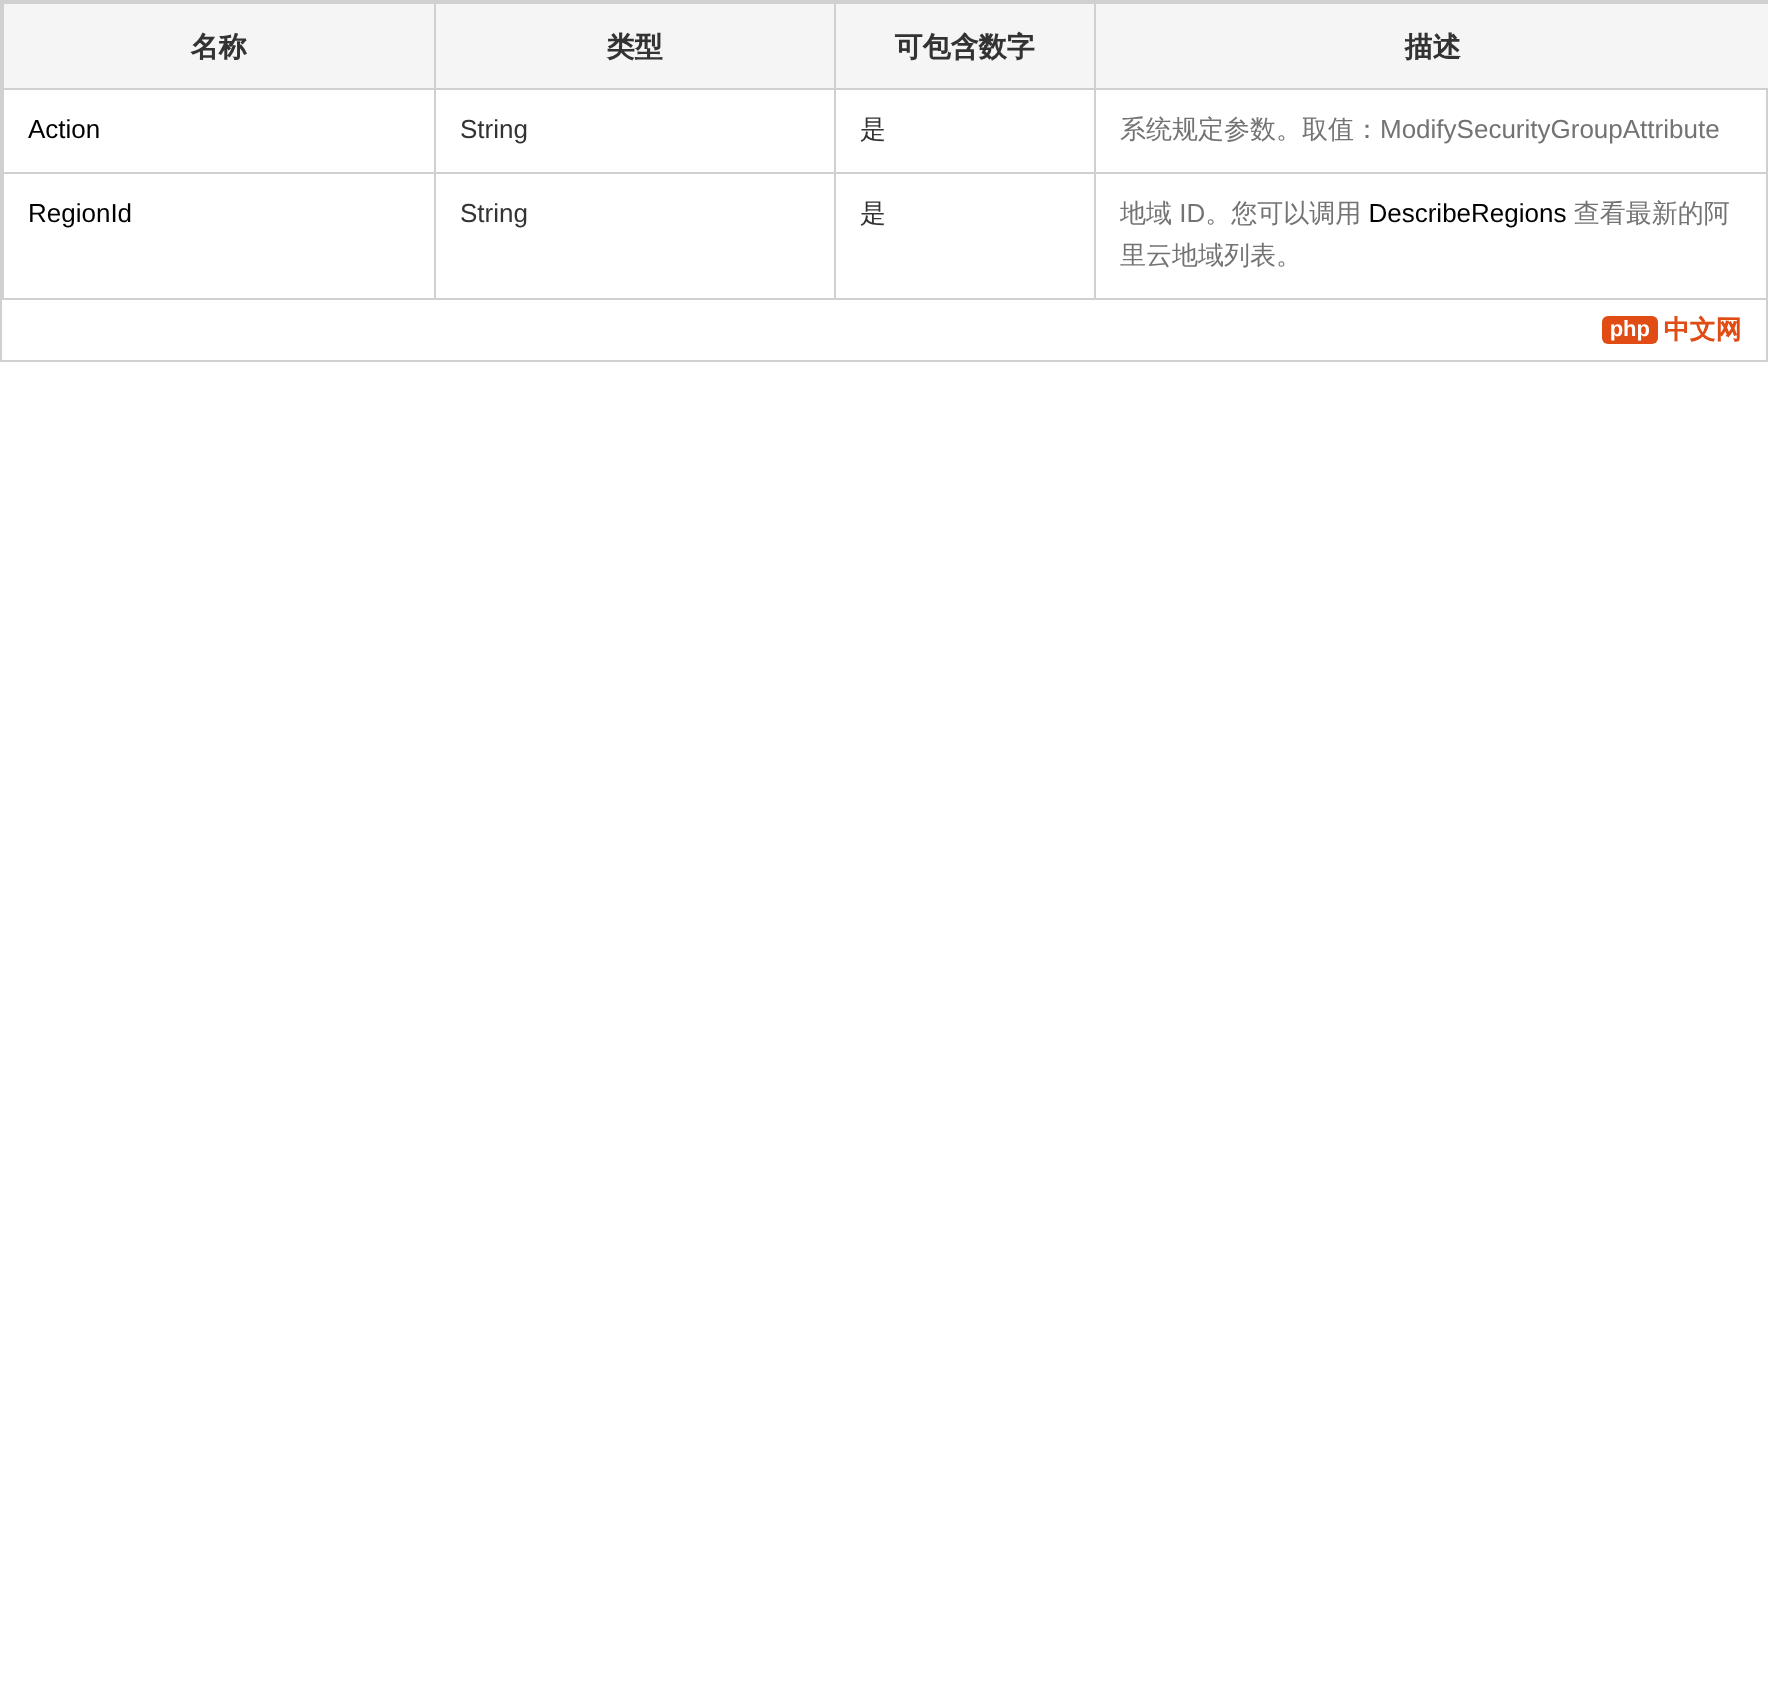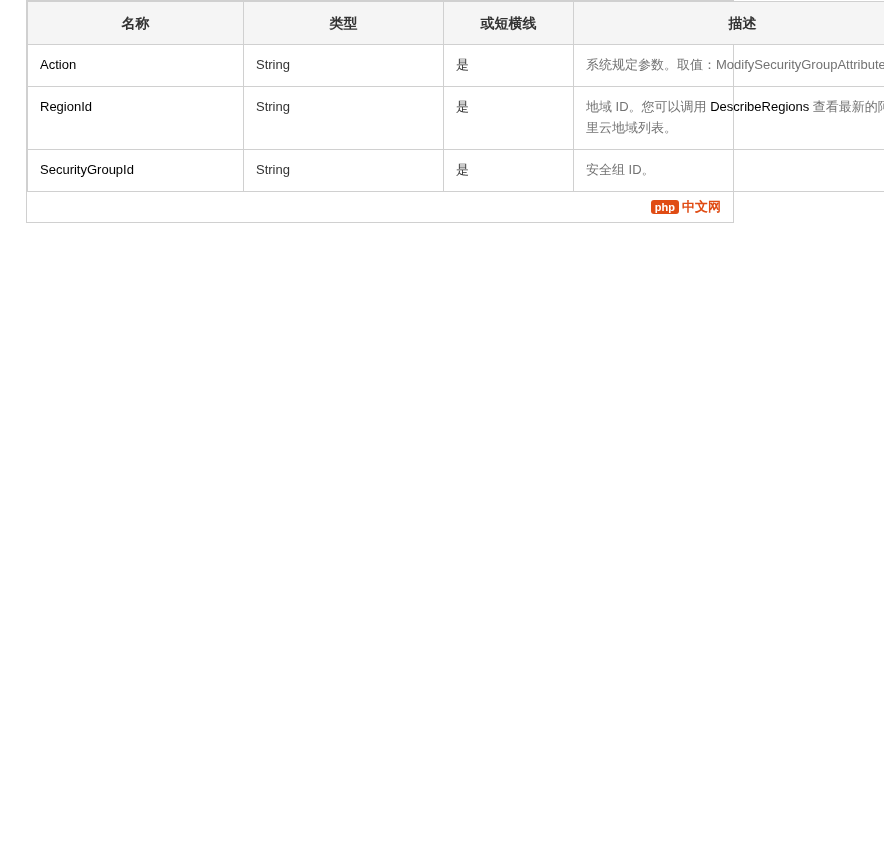--- a/index.html
+++ b/index.html
@@ -8,24 +8,23 @@
       padding: 0;
     }
     body {
       font-family: "Microsoft YaHei", "SimHei", Arial, sans-serif;
       font-size: 13px;
       color: #333;
       background: #fff;
       width: 884px;
     }
     .table-container {
-      width: 708px;
+      width: 884px;
       border: 1px solid #d0d0d0;
       border-collapse: collapse;
-      margin-left: 26px;
     }
     table {
       width: 100%;
       border-collapse: collapse;
       table-layout: fixed;
     }
     th, td {
       border: 1px solid #d0d0d0;
       padding: 10px 12px;
       vertical-align: top;
@@ -97,21 +96,21 @@
     <colgroup>
       <col class="col-name">
       <col class="col-type">
       <col class="col-required">
       <col class="col-desc">
     </colgroup>
     <thead>
       <tr>
         <th>名称</th>
         <th>类型</th>
-        <th>或短横线</th>
+        <th>可包含数字</th>
         <th>描述</th>
       </tr>
     </thead>
     <tbody>
 
       <tr>
         <td>
           <a href="#" class="link-blue">Action</a>
         </td>
         <td>String</td>
@@ -125,30 +124,20 @@
         <td>
           <a href="#" class="link-blue">RegionId</a>
         </td>
         <td>String</td>
         <td>是</td>
         <td>
           <span class="desc-text">地域 ID。您可以调用 </span><a href="#" class="link-blue">DescribeRegions</a><span class="desc-text"> 查看最新的阿里云地域列表。</span>
         </td>
       </tr>
 
-      <tr>
-        <td>
-          <a href="#" class="link-blue">SecurityGroupId</a>
-        </td>
-        <td>String</td>
-        <td>是</td>
-        <td>
-          <span class="desc-text">安全组 ID。</span>
-        </td>
-      </tr>
 
 
     </tbody>
   </table>
   <div class="footer-logo">
     <span class="php-logo">
       <span class="php-badge">php</span>
       <span>中文网</span>
     </span>
   </div>

